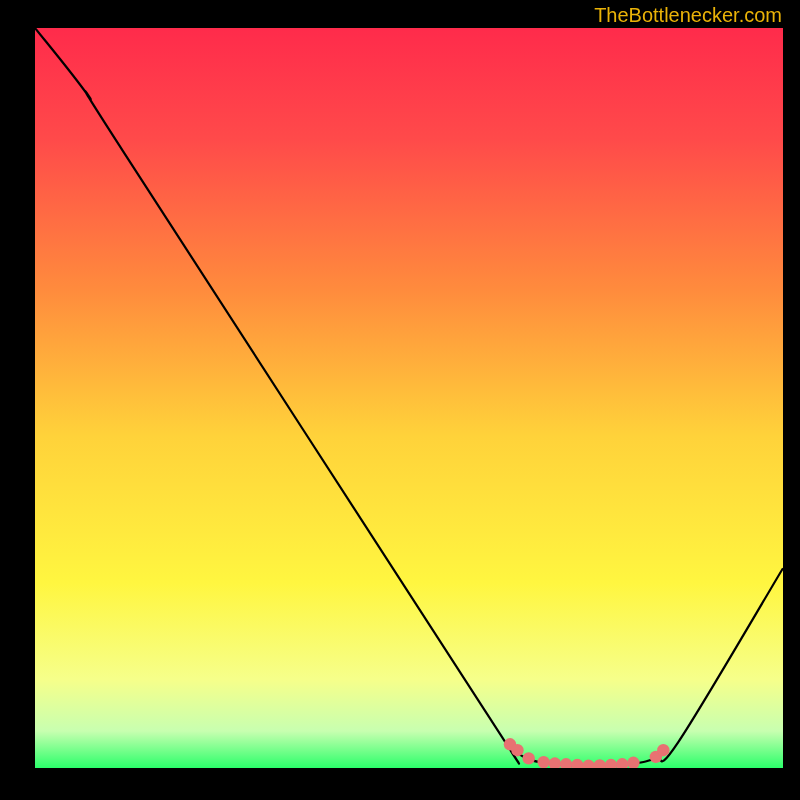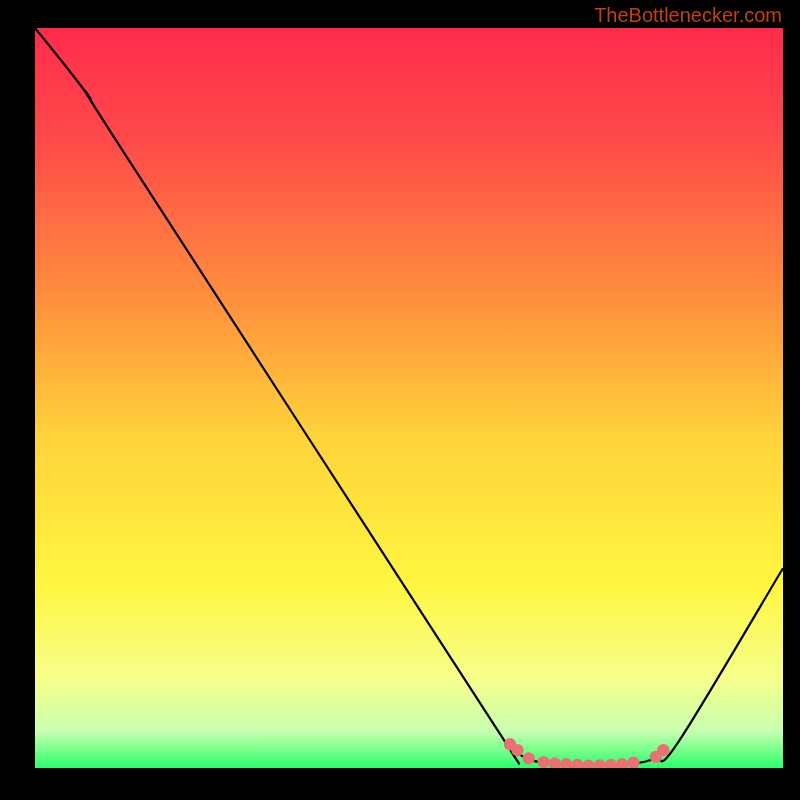--- a/index.html
+++ b/index.html
@@ -14,21 +14,21 @@
   .container {
     position: relative;
     width: 800px;
     height: 800px;
     background: #000;
   }
   .watermark {
     position: absolute;
     top: 4px;
     right: 18px;
-    color: #c2410c;
+    color: #eab308;
     font-size: 20px;
     font-weight: 500;
     z-index: 10;
   }
   .plot-area {
     position: absolute;
     left: 35px;
     top: 28px;
     width: 748px;
     height: 740px;

